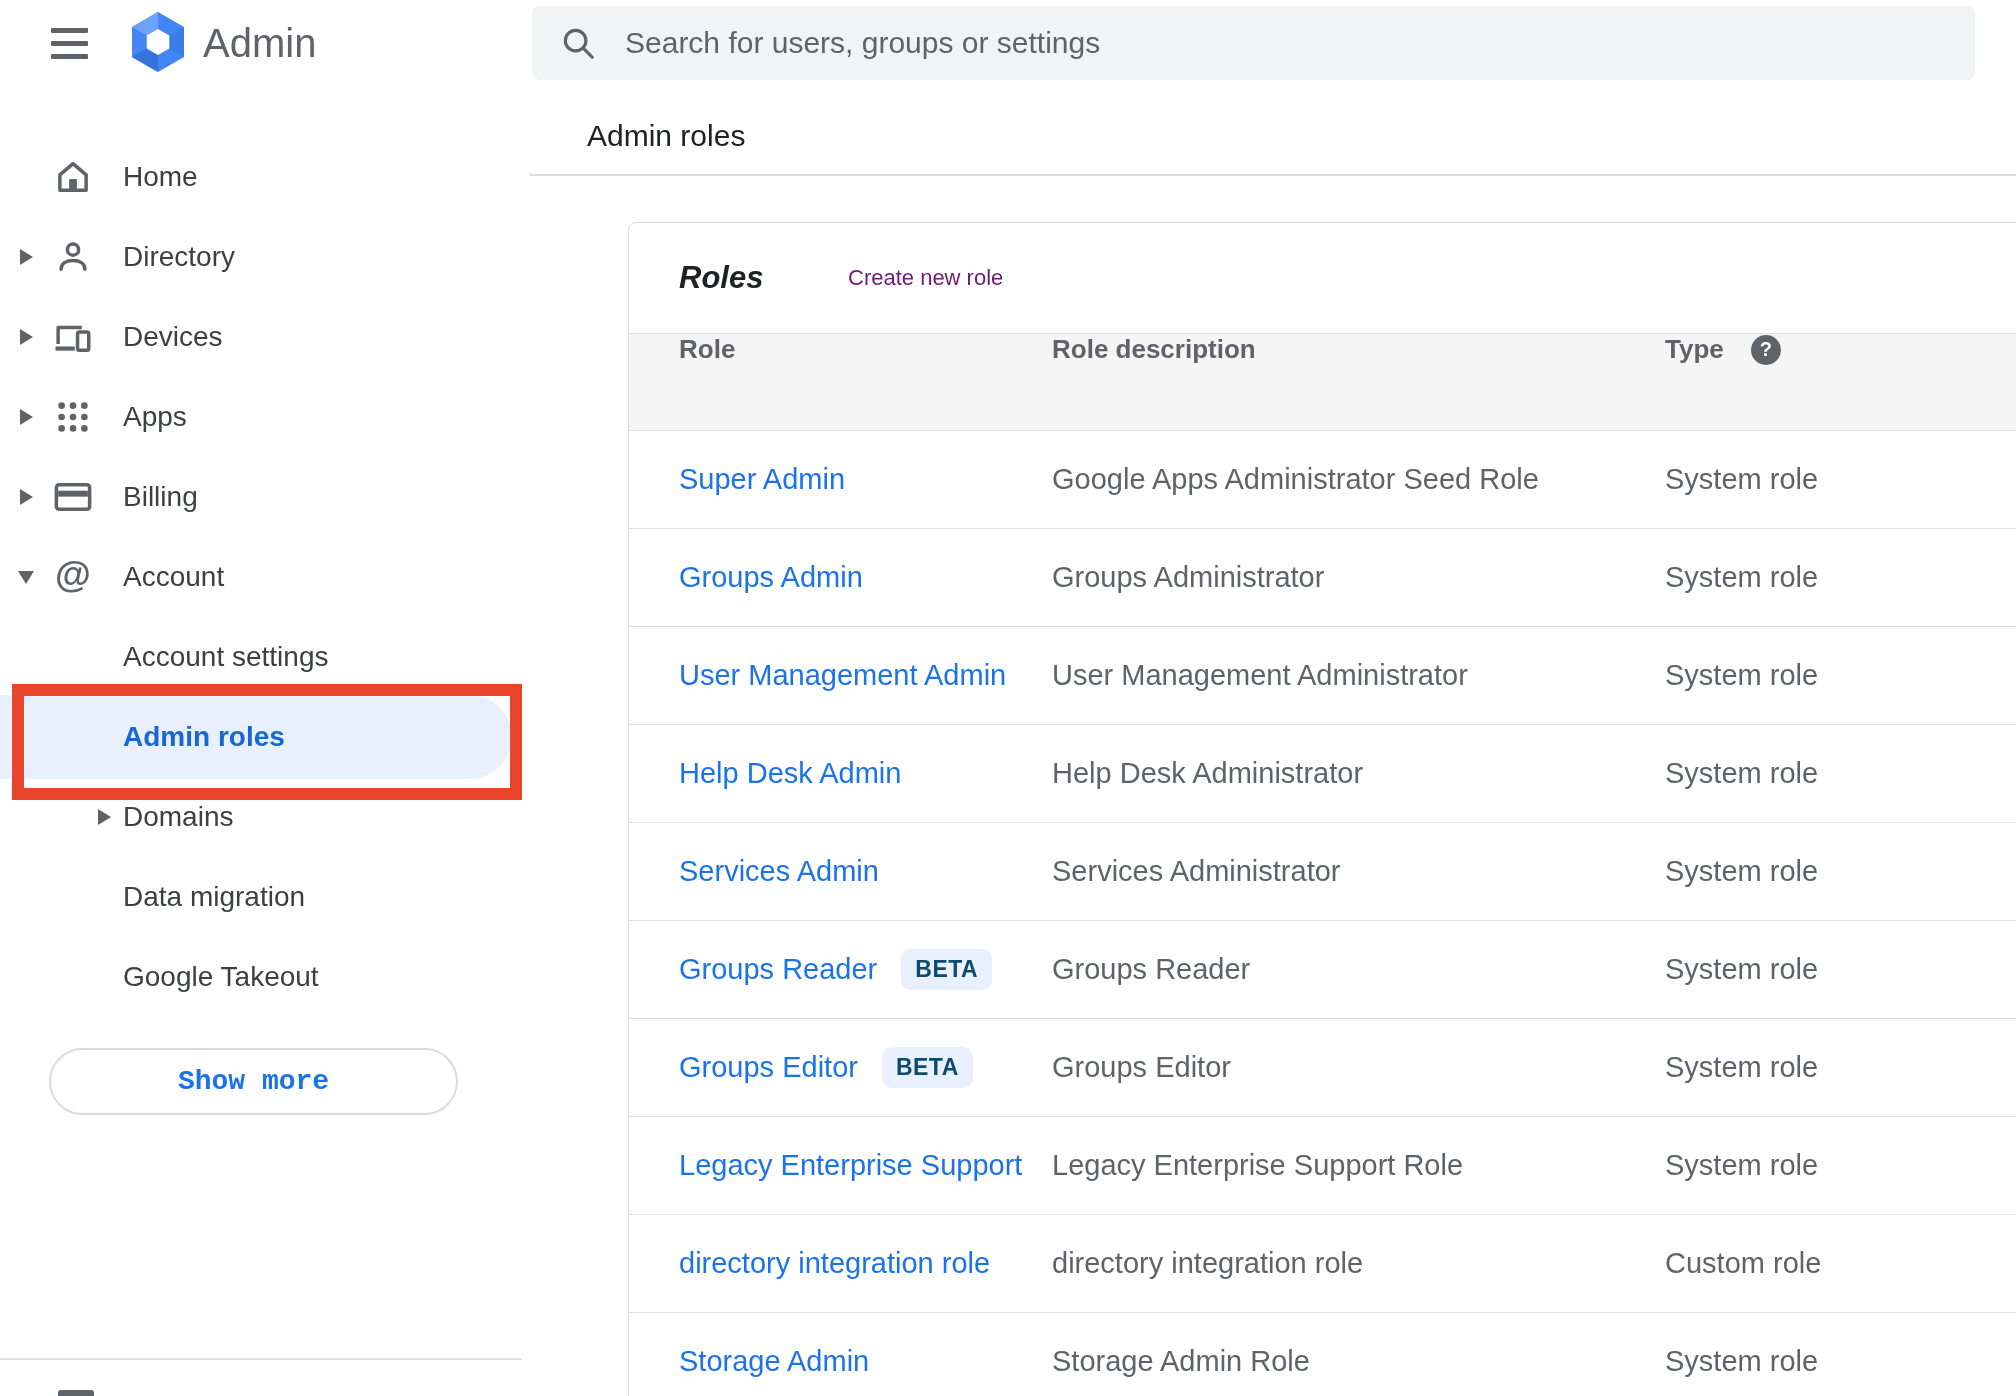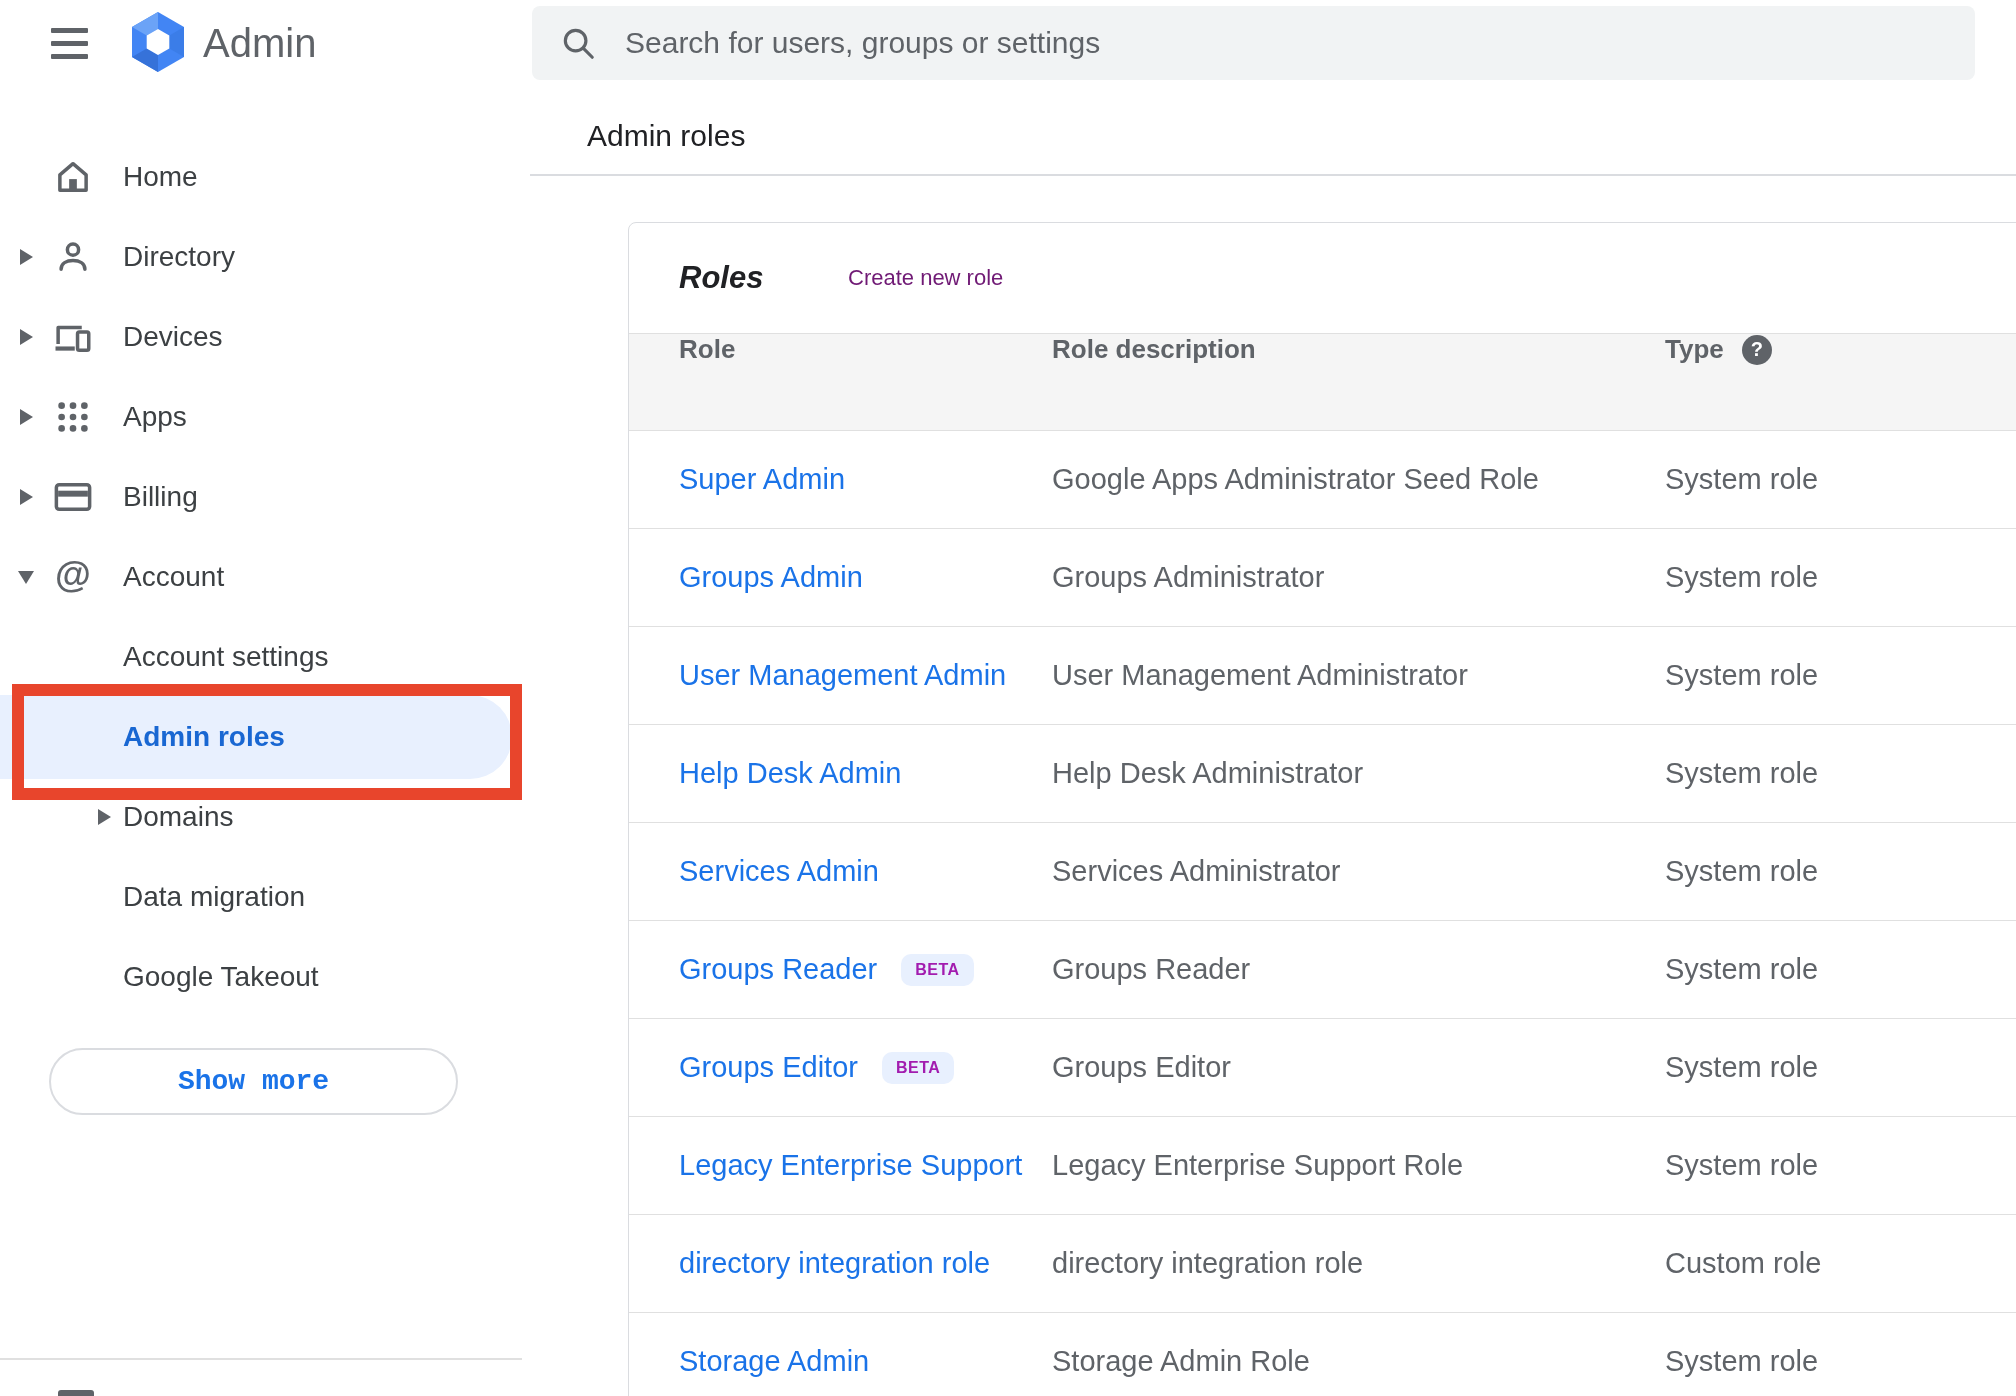--- a/index.html
+++ b/index.html
@@ -50,28 +50,28 @@
   .card-header{position:relative;height:110px;}
   .card-title{position:absolute;left:50px;top:50%;transform:translateY(-50%);
     font-size:31px;font-weight:bold;color:#202124;font-style:italic;}
   .create-link{position:absolute;left:219px;top:50%;transform:translateY(-50%);
     font-size:22px;color:#701a75;text-decoration:none;cursor:pointer;}
   .thead{display:flex;align-items:flex-start;height:98px;background:#f5f5f5;
     border-top:1px solid #e0e0e0;border-bottom:1px solid #e0e0e0;
     font-size:26px;font-weight:bold;color:#5f6368;}
   .c-role{width:423px;padding-left:50px;flex:0 0 auto;display:flex;align-items:center;}
   .c-desc{width:613px;flex:0 0 auto;}
-  .c-type{flex:1;display:flex;align-items:center;}
+  .c-type{flex:1;display:flex;align-items:center;gap:9px;}
   .help-icon{display:inline-flex;align-items:center;justify-content:center;width:30px;height:30px;
     margin-left:18px;border-radius:50%;background:#5f6368;color:#fff;font-size:20px;font-weight:bold;cursor:pointer;}
   .trow{display:flex;align-items:center;height:98px;border-bottom:1px solid #e0e0e0;
     font-size:29px;color:#5f6368;}
   .role-link{color:#1a73e8;text-decoration:none;cursor:pointer;white-space:nowrap;}
   .beta-badge{display:inline-block;margin-left:24px;padding:7px 14px;border-radius:10px;
-    background:#e8f0fe;color:#a21caf;font-size:16px;font-weight:bold;letter-spacing:.5px;}
+    background:#e8f0fe;color:#0c4a6e;font-size:23px;font-weight:bold;letter-spacing:.5px;}
 </style>
 </head>
 <body>
 
 <div class="app">
 
   <button class="hamburger">
     <span></span>
       <span></span>
       <span></span>

